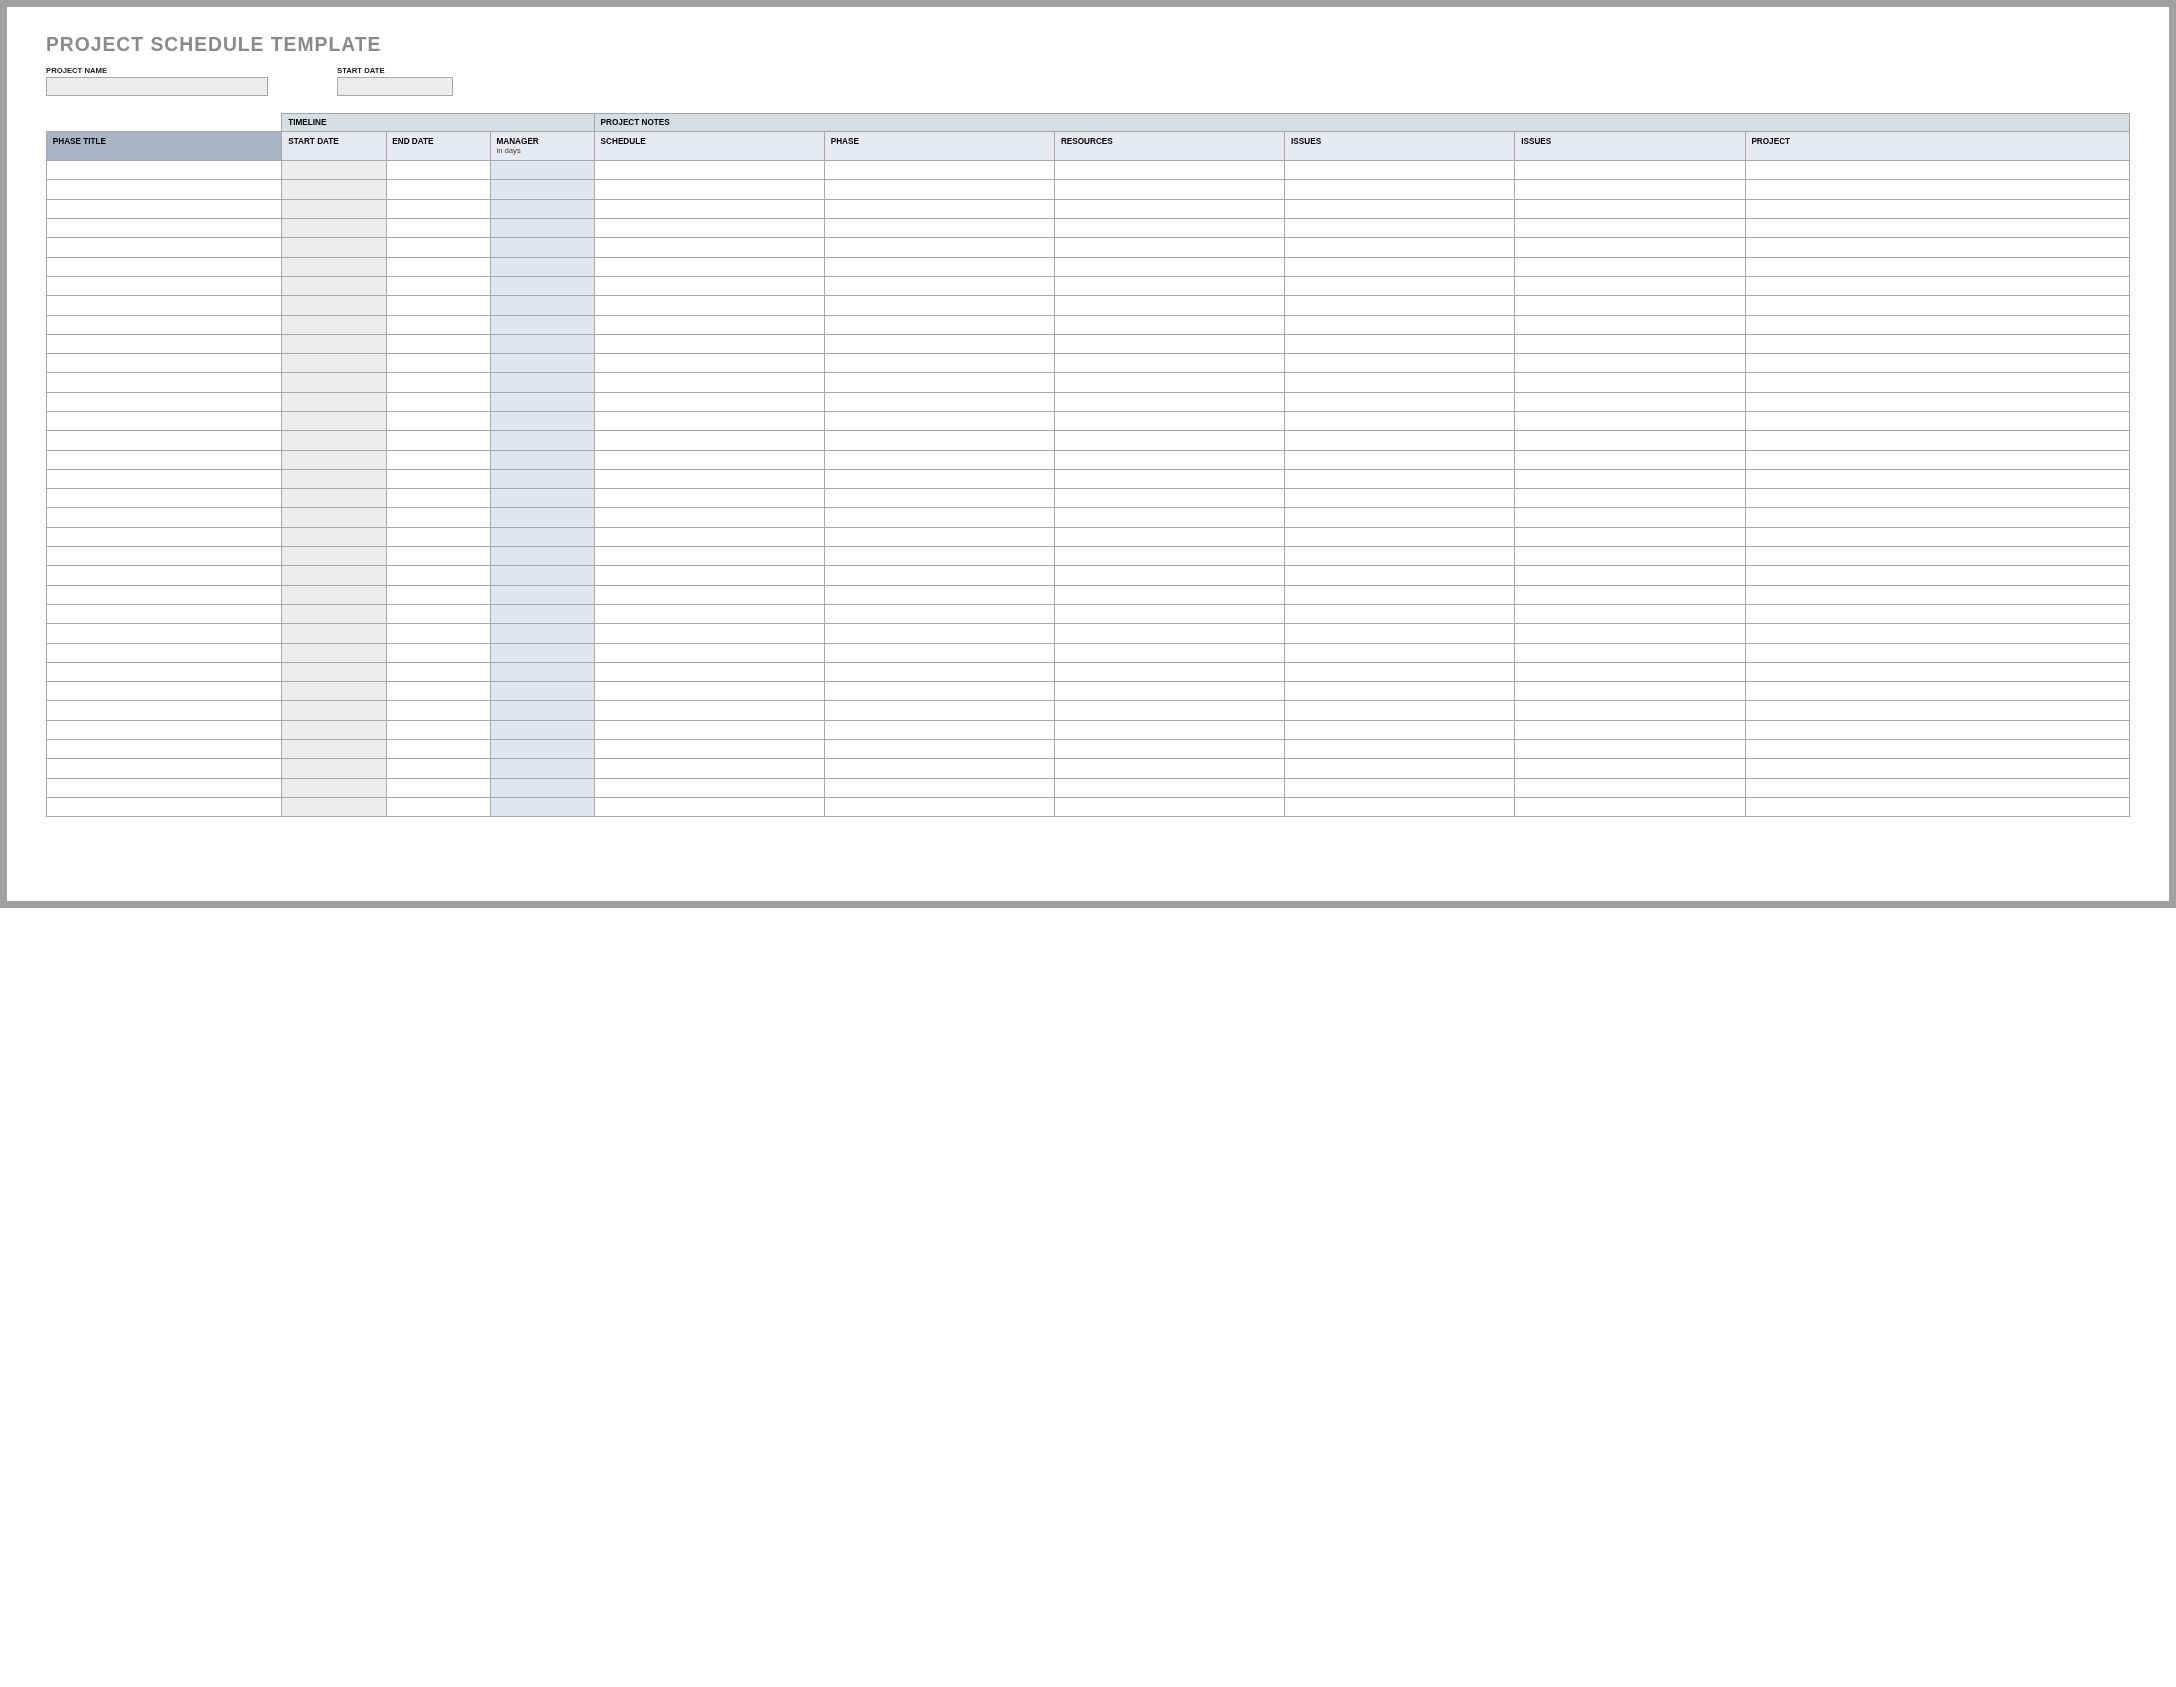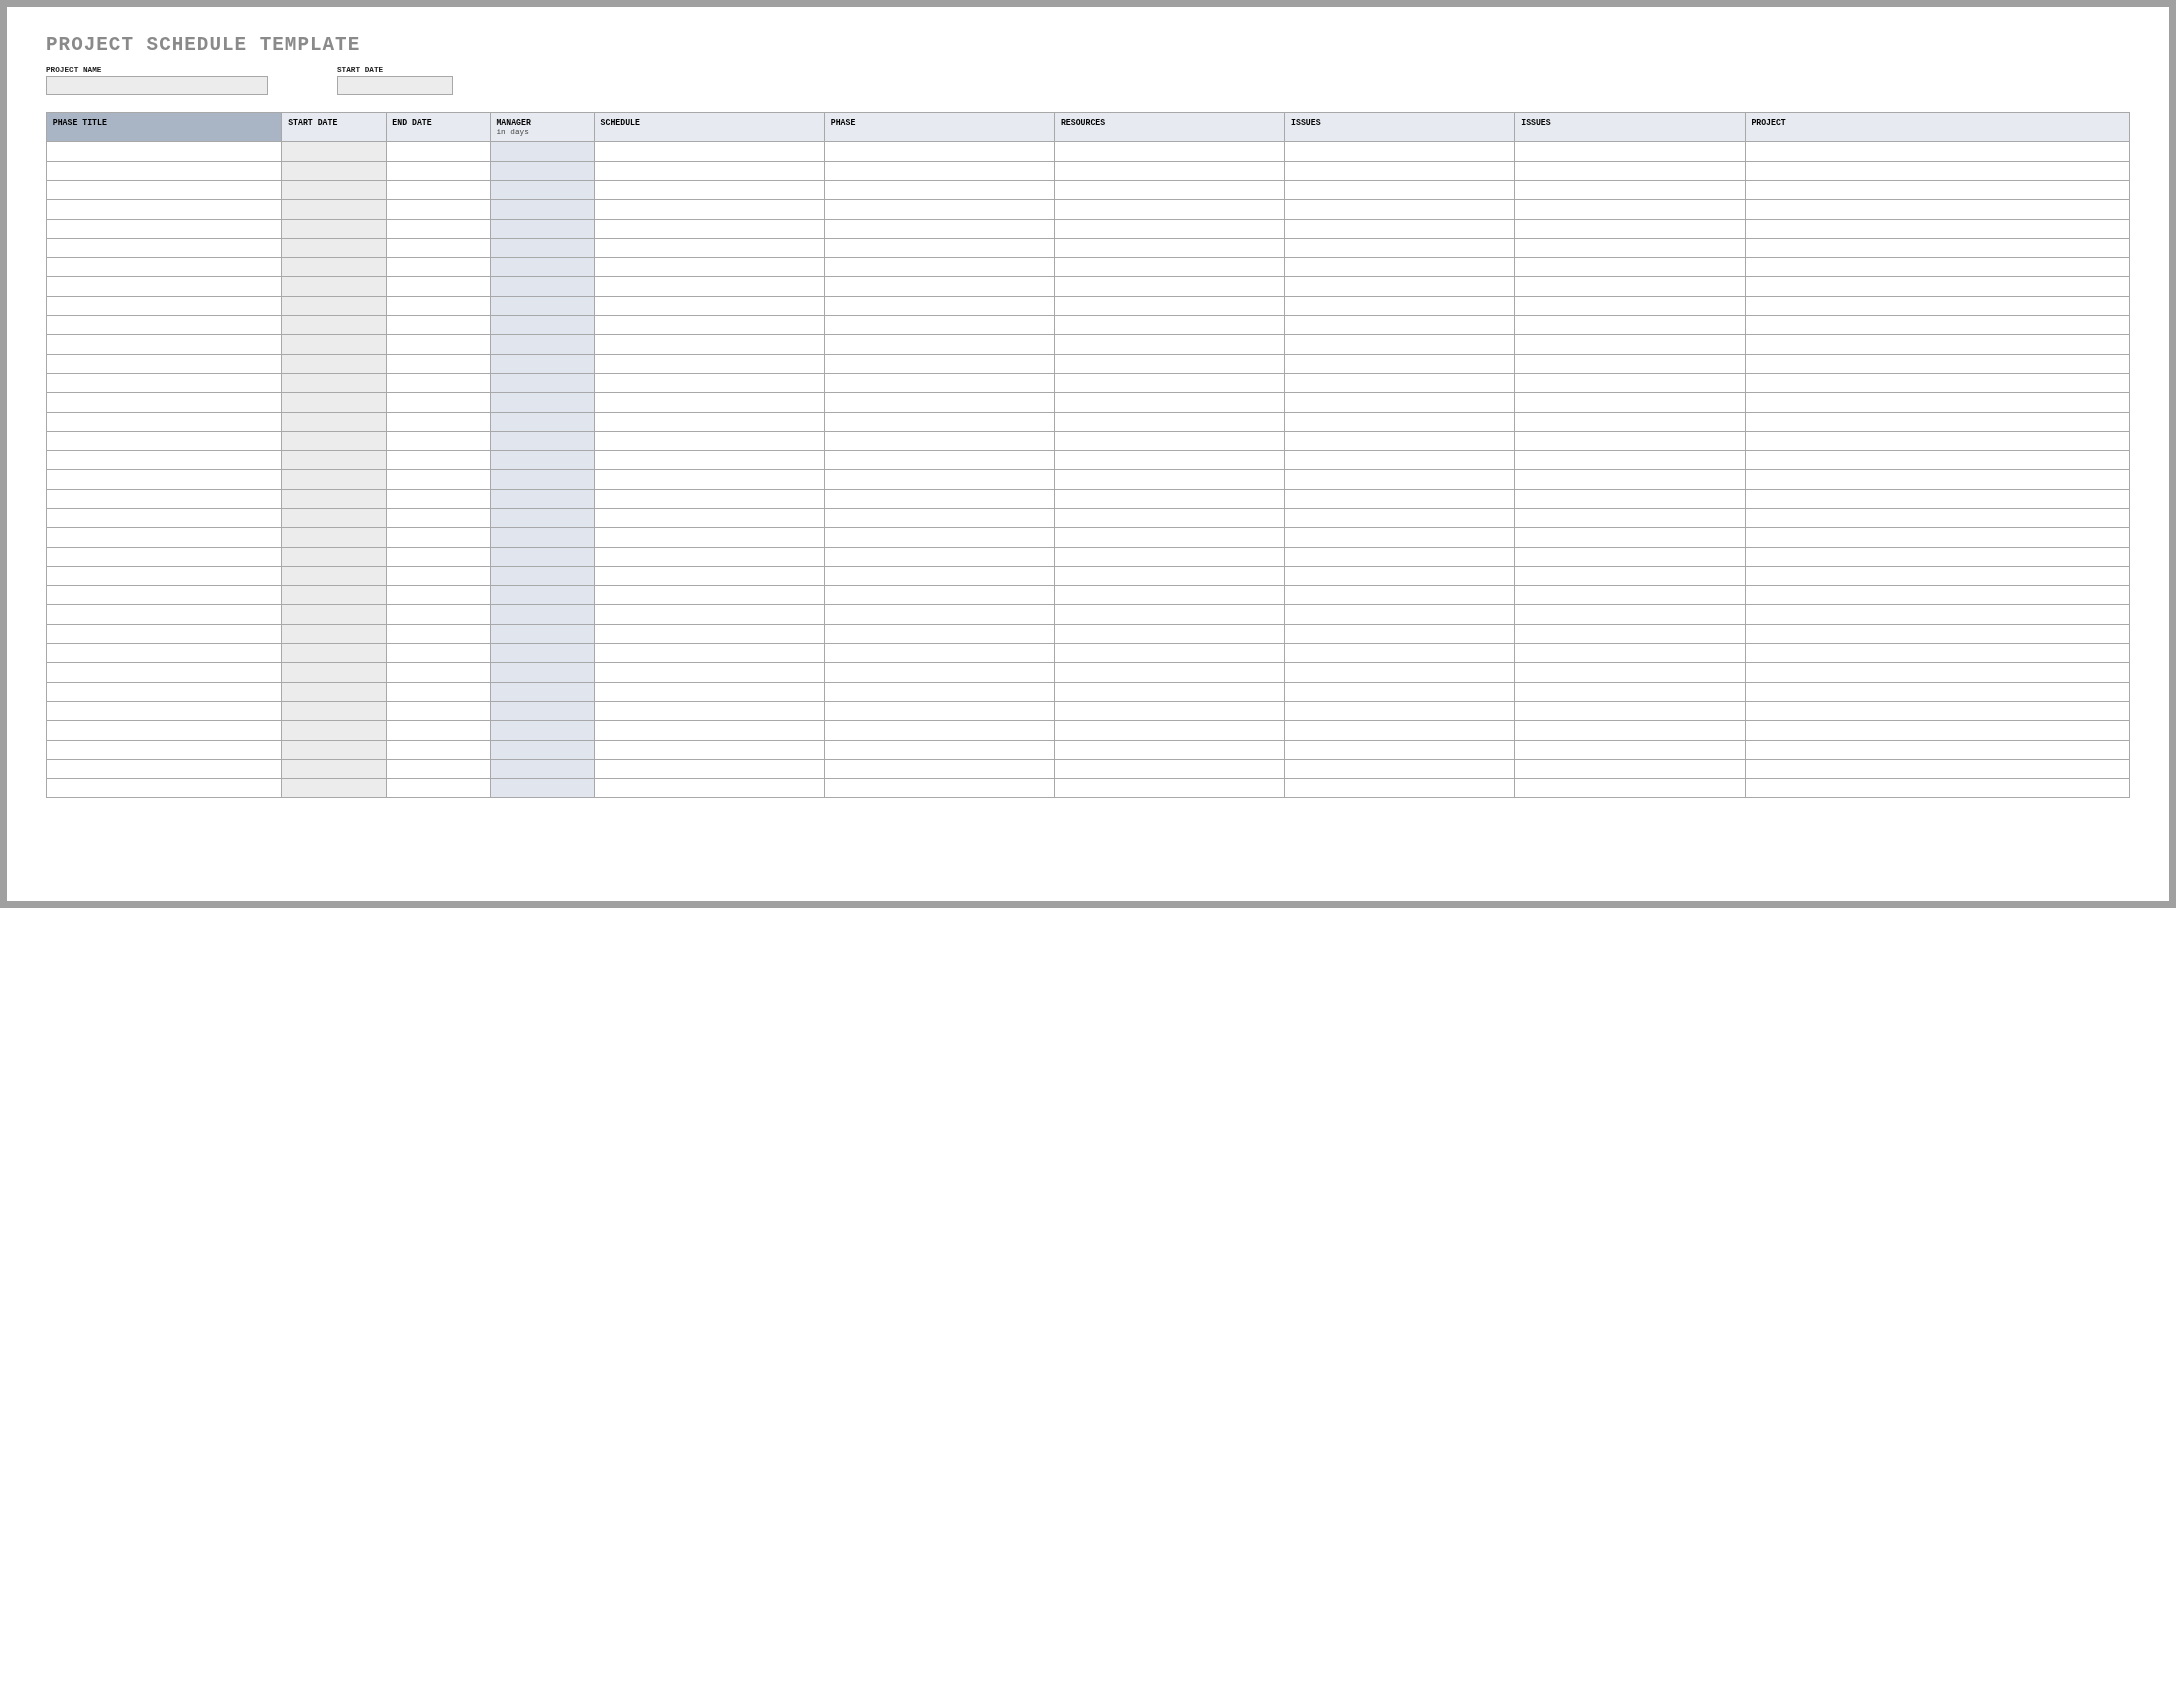--- a/index.html
+++ b/index.html
@@ -6,21 +6,20 @@
   html, body { margin: 0; padding: 0; }
   body {
     font-family: Arial, Helvetica, sans-serif;
     background: #fff;
     padding: 0;
   }
   .outer-frame {
     border: 7.7px solid #a0a0a0;
     padding: 27px 39px 24px 39px;
     min-height: 908px;
-    font-family: Liberation Mono, monospace;
   }
   .title {
     font-size: 19.3px;
     font-weight: bold;
     letter-spacing: 1px;
     color: #8a8a8a;
     margin: 0 0 9.7px 0;
   }
   .meta-row {
     display: flex;
@@ -131,20 +130,25 @@
         <col class="c-dur">
       <col class="c-sched">
         <col class="c-budget">
         <col class="c-res">
         <col class="c-risks">
         <col class="c-issues">
         <col class="c-comm">
     </colgroup>
 
     <tbody>
+        <tr class="group-header">
+      <td class="blank-corner"></td>
+      <td colspan="3">TIMELINE</td>
+      <td colspan="6">PROJECT NOTES</td>
+    </tr>
 
     <tr class="col-header">
       <td class="phase-header-cell">PHASE TITLE</td>
       <td>START DATE</td>
       <td>END DATE</td>
       <td class="subtext">
         <span class="main">MANAGER</span>
         <span class="sub">in days</span>
       </td>
       <td>SCHEDULE</td>

